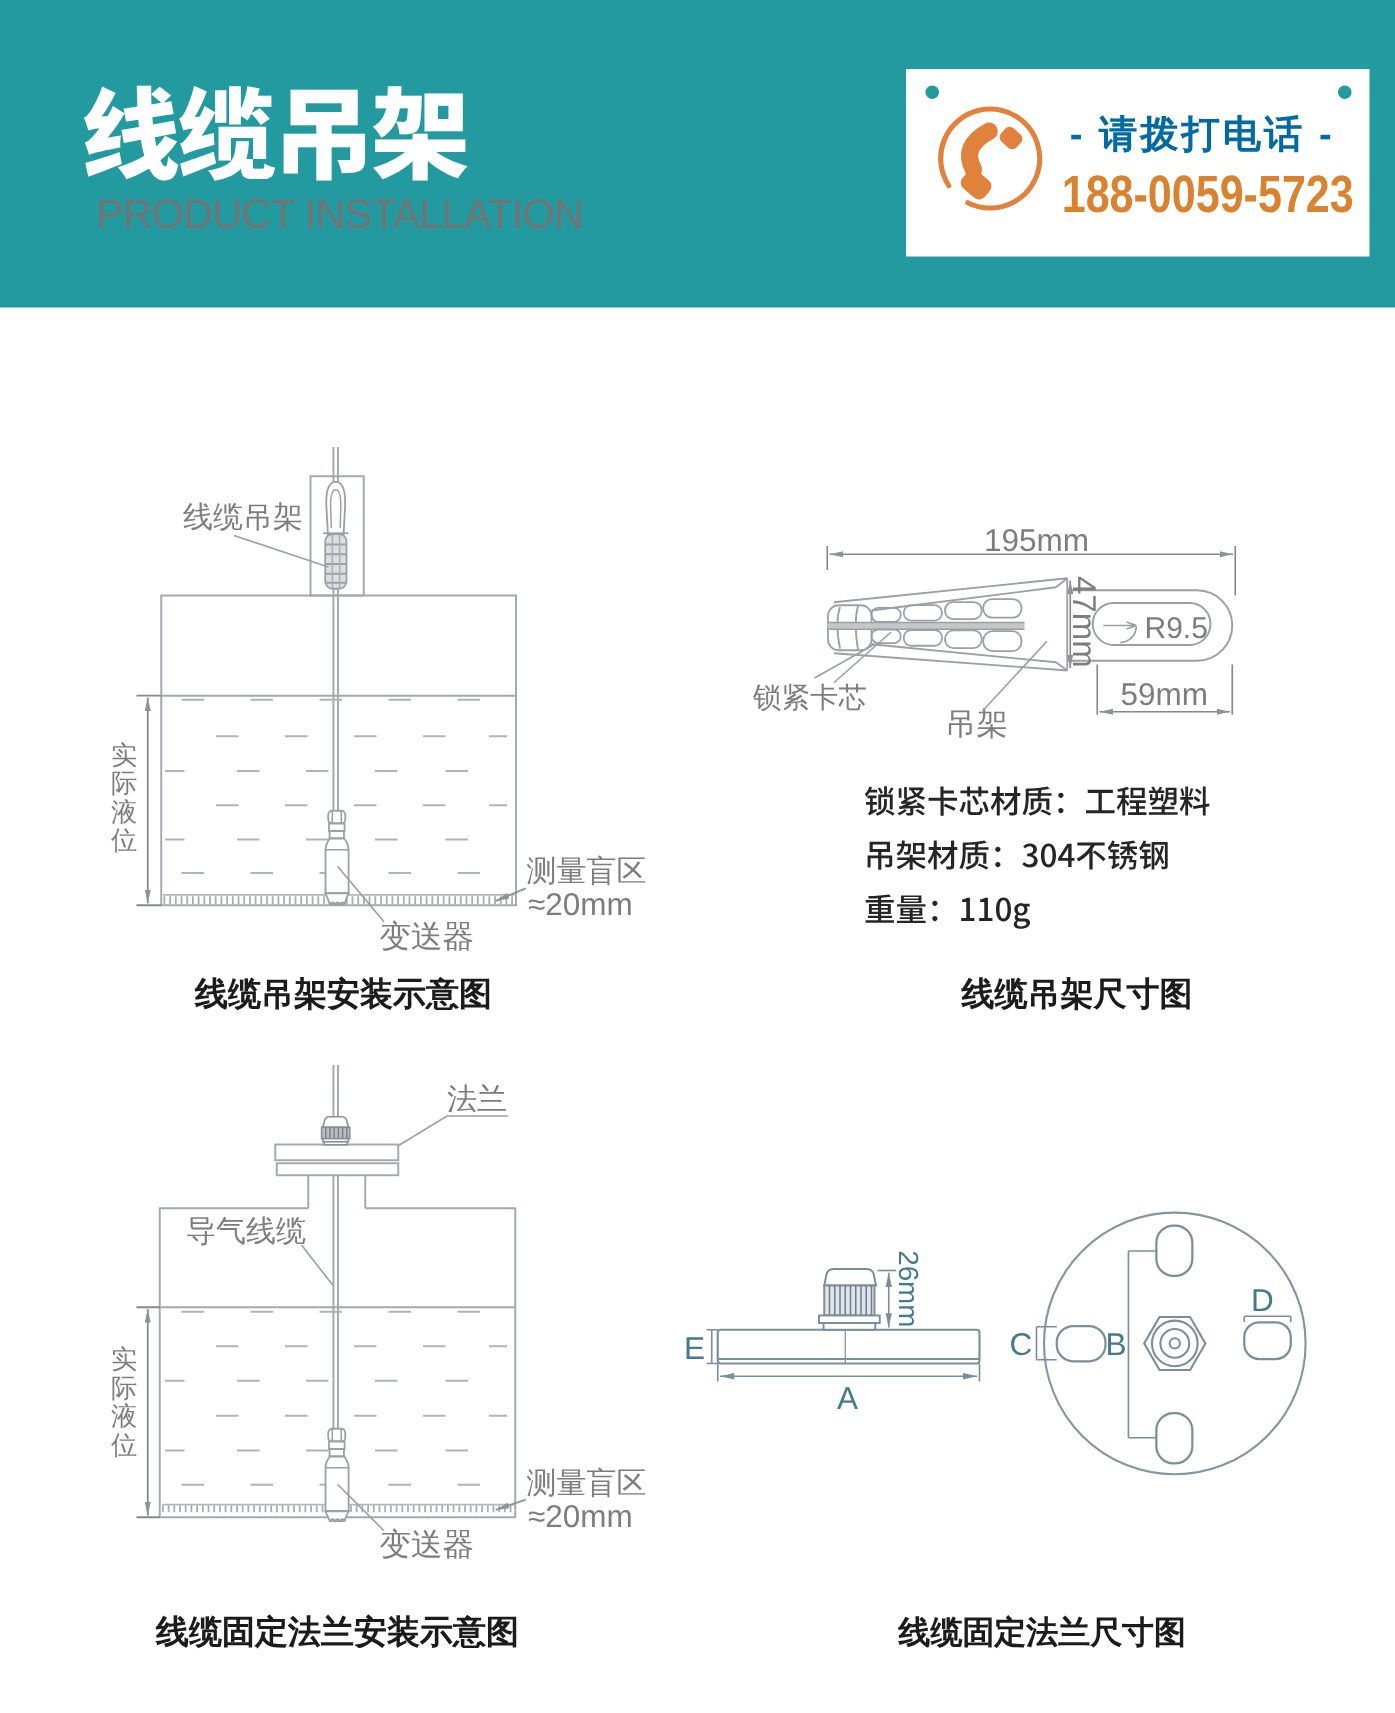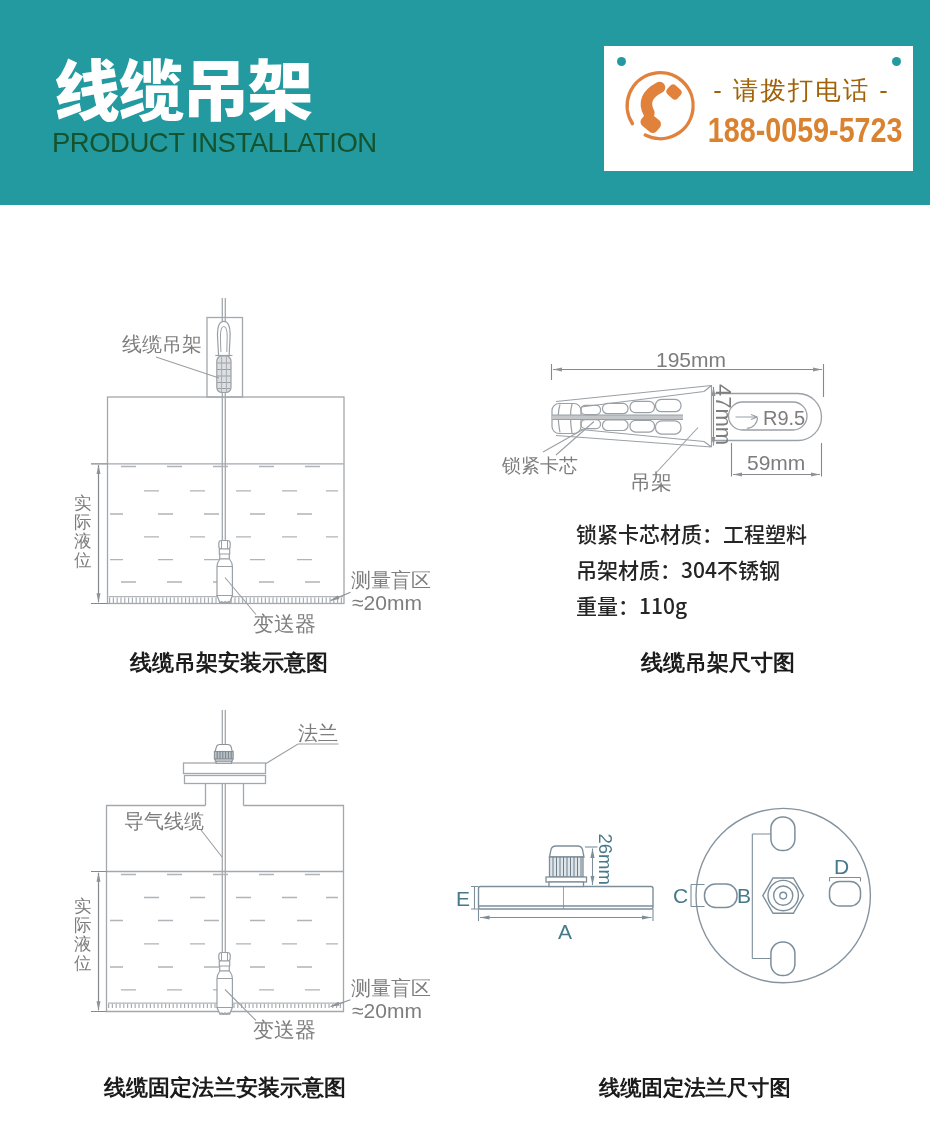--- a/index.html
+++ b/index.html
@@ -8,29 +8,29 @@
   svg text{font-family:"Liberation Sans",sans-serif;}
   *{-webkit-font-smoothing:antialiased;}
 </style>
 </head>
 <body>
 
 <div class="abs" style="left:0;top:0;width:930px;height:205px;background:#229aa0;"></div>
 
 <div class="abs" style="left:54px;top:53px;color:#ffffff;font-size:66px;font-weight:bold;font-family:'Noto Sans CJK SC Black','Liberation Sans',sans-serif;letter-spacing:-1.6px;line-height:1;">线缆吊架</div>
 
-<div class="abs" style="left:52px;top:129px;color:#14532d;font-size:27.5px;letter-spacing:-0.5px;line-height:1;">PRODUCT INSTALLATION</div>
+<div class="abs" style="left:64px;top:129px;color:#737373;font-size:27.5px;letter-spacing:-0.5px;line-height:1;">PRODUCT INSTALLATION</div>
 
 <div class="abs" style="left:604px;top:46px;width:309px;height:125px;background:#ffffff;"></div>
 
 <div class="abs" style="left:617px;top:57px;width:9px;height:9px;border-radius:50%;background:#229aa0;"></div>
 
 <div class="abs" style="left:892px;top:57px;width:9px;height:9px;border-radius:50%;background:#229aa0;"></div>
 
-<div class="abs" style="left:699px;top:78px;width:205px;text-align:center;color:#a16207;font-size:25.5px;font-weight:normal;letter-spacing:2px;line-height:1;">- 请拨打电话 -</div>
+<div class="abs" style="left:699px;top:78px;width:205px;text-align:center;color:#0369a1;font-size:25.5px;font-weight:bold;letter-spacing:2px;line-height:1;">- 请拨打电话 -</div>
 
 <div class="abs" style="left:687px;top:112px;width:231px;text-align:center;color:#d9822f;font-size:35px;font-weight:bold;white-space:nowrap;transform:scale(0.82,1);transform-origin:50% 50%;line-height:1;">188-0059-5723</div>
 
 <svg class="abs" style="left:0;top:0;" width="930" height="1142" viewBox="0 0 930 1142">
 <defs>
 <marker id="aE" orient="auto" markerUnits="userSpaceOnUse" markerWidth="11" markerHeight="8" refX="9" refY="4">
         <path d="M0,2 L9,4 L0,6 Z" fill="#8f9296"></path>
       </marker>
 <marker id="aS" orient="auto" markerUnits="userSpaceOnUse" markerWidth="11" markerHeight="8" refX="1" refY="4">
         <path d="M10,2 L1,4 L10,6 Z" fill="#8f9296"></path>

